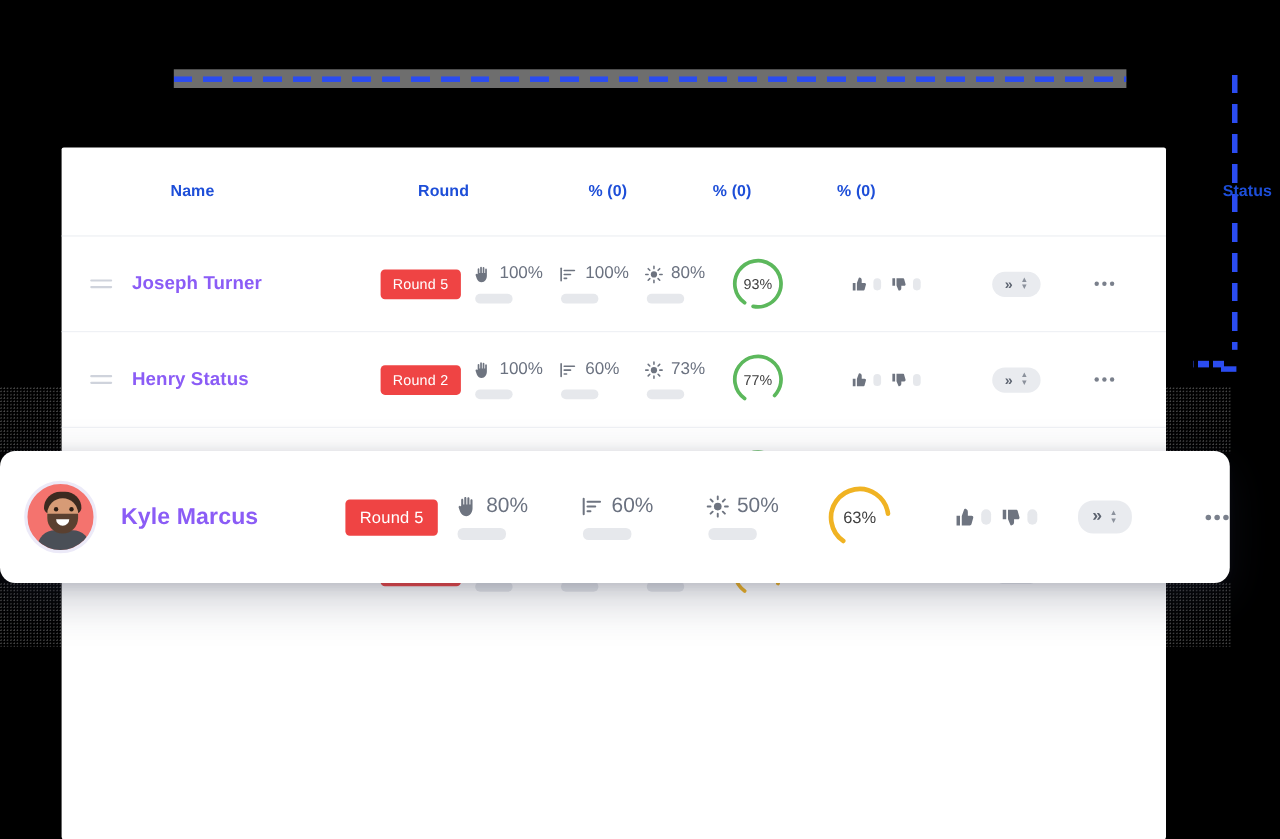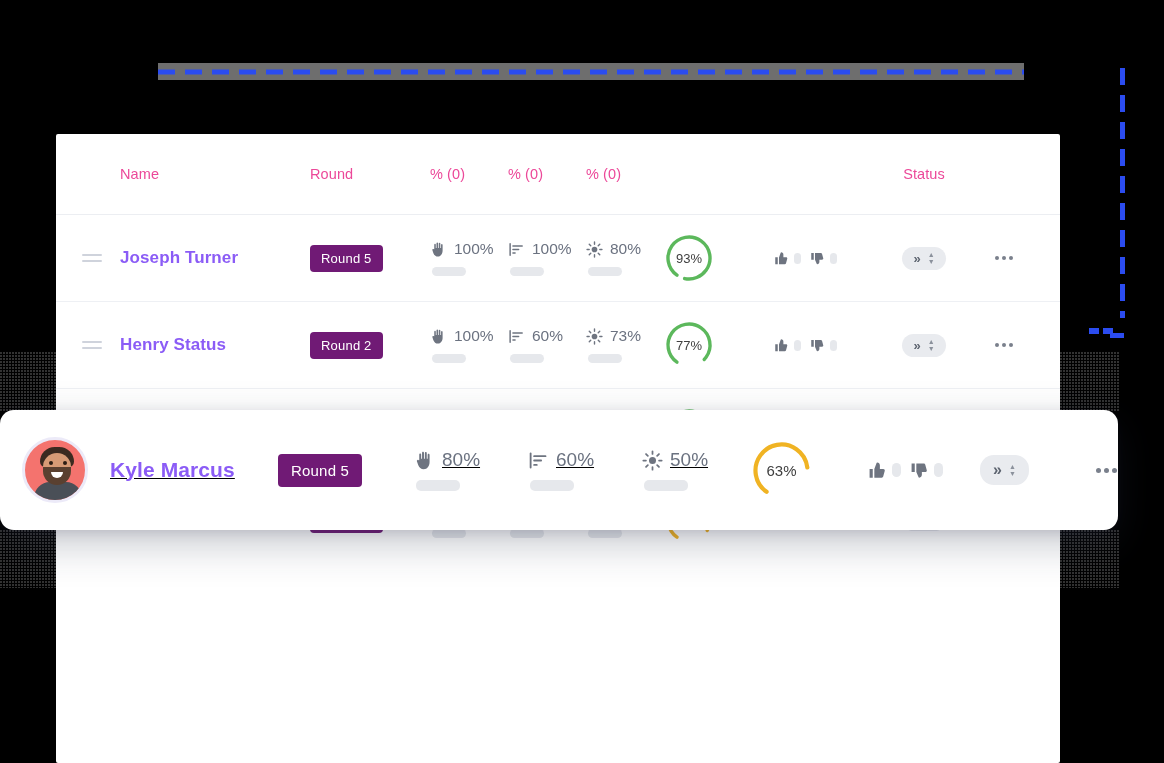--- a/index.html
+++ b/index.html
@@ -76,23 +76,24 @@
 
   .table-head {
     display: flex;
     align-items: center;
     height: 81px;
     padding: 0 0 0 26px;
     border-bottom: 1px solid #eceef2;
   }
   .th {
     font-size: 14.5px;
-    font-weight: normal;
-    color: #ec4899;
+    font-weight: bold;
+    color: #1d4ed8;
     letter-spacing: .1px;
+    margin-left: 35px;
   }
 
   
   .c-handle { width: 38px; flex: 0 0 38px; }
   .c-name   { width: 190px; flex: 0 0 190px; }
   .c-round  { width: 120px; flex: 0 0 120px; }
   .c-m1     { width: 78px; flex: 0 0 78px; }
   .c-m2     { width: 78px; flex: 0 0 78px; }
   .c-m3     { width: 78px; flex: 0 0 78px; }
   .c-ring   { width: 110px; flex: 0 0 110px; }
@@ -117,26 +118,27 @@
 
   .pname {
     font-size: 17px;
     font-weight: bold;
     color: #8b5cf6;
     letter-spacing: .1px;
   }
 
   .round-badge {
     display: inline-block;
-    background: #701a75;
+    background: #ef4444;
     color: #ffffff;
     font-size: 13px;
     padding: 6px 11px;
     border-radius: 4px;
     letter-spacing: .2px;
+    margin-left: 36px;
   }
 
   .metric { display: flex; flex-direction: column; }
   .metric .top { display: flex; align-items: center; gap: 7px; }
   .metric .val { font-size: 15.5px; color: #6b7280; }
   .metric .bar {
     width: 34px; height: 9px;
     background: #e6e8ec;
     border-radius: 5px;
     margin-top: 9px;
@@ -183,21 +185,20 @@
     top: 410px;
     width: 1118px;
     height: 120px;
     background: #ffffff;
     border-radius: 14px;
     box-shadow: 0 14px 42px rgba(40,45,70,.26), 0 3px 12px rgba(40,45,70,.14);
     display: flex;
     align-items: center;
     padding-left: 22px;
     z-index: 5;
-    text-decoration: underline;
   }
   .avatar {
     width: 66px; height: 66px;
     border-radius: 50%;
     background: #f4736e;
     border: 3px solid #eceaf8;
     position: relative;
     overflow: hidden;
     flex: 0 0 66px;
   }

